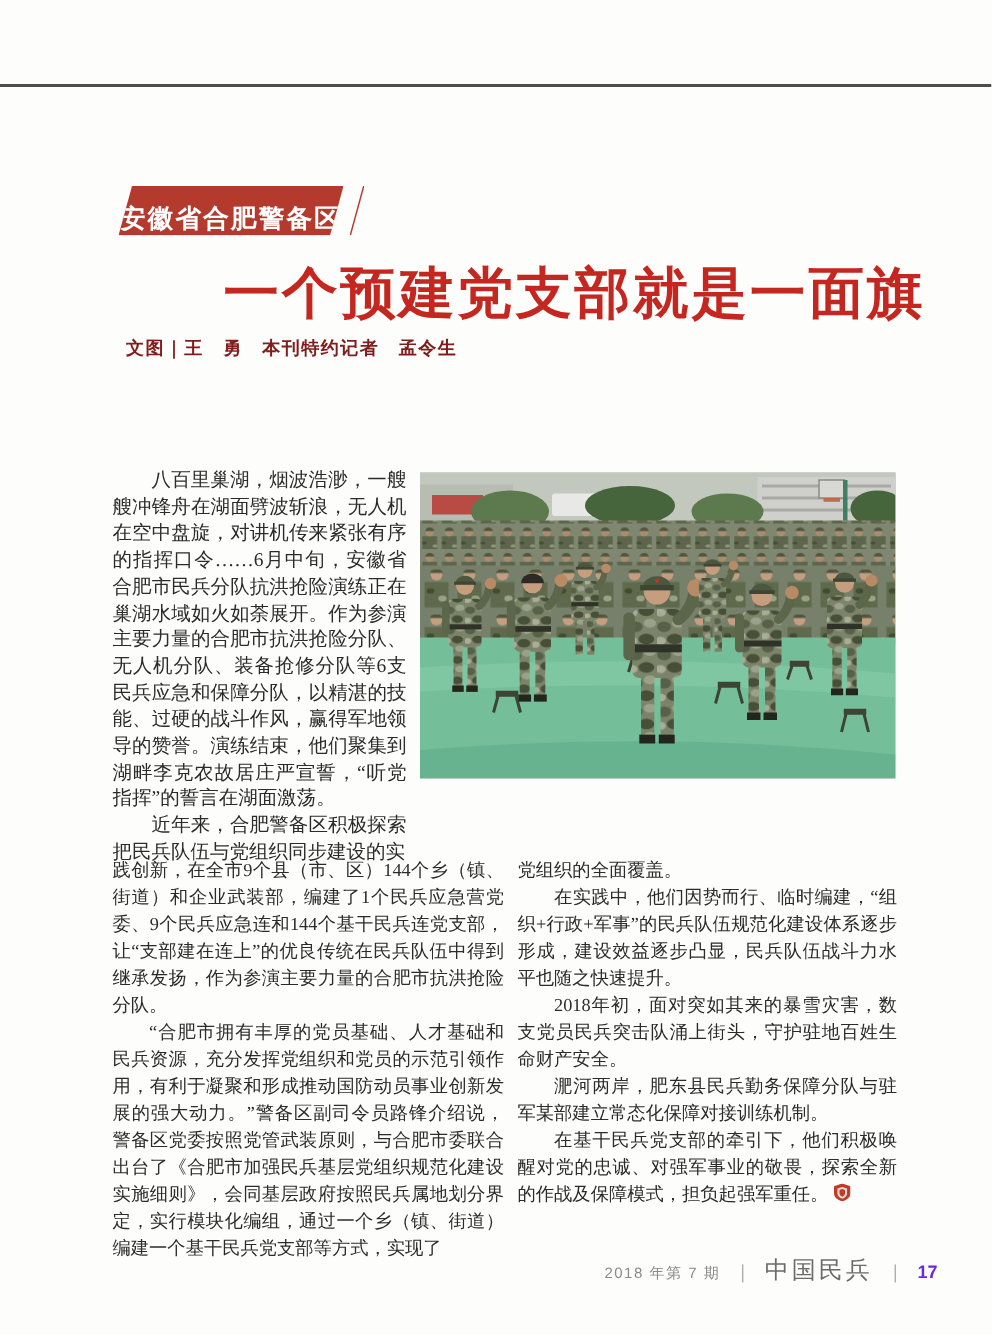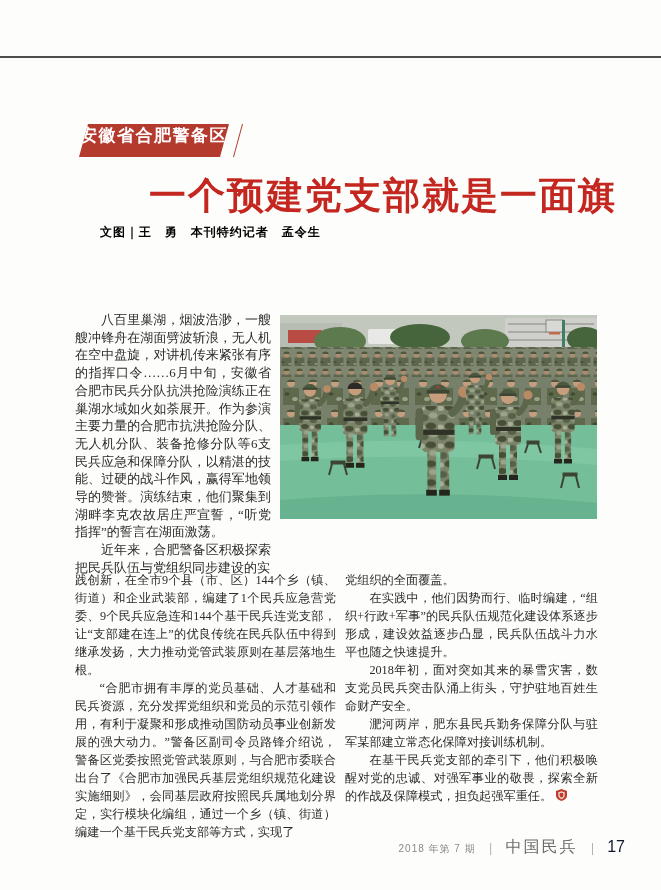--- a/index.html
+++ b/index.html
@@ -8,43 +8,43 @@
     background:#fdfdfb;
     font-family:"Liberation Serif","DejaVu Serif",serif;
     color:#2b2b2b;
   }
   .top-rule{position:absolute;left:0;top:56px;width:661px;height:2px;background:#4d4d4d;}
 
   .badge{
     position:absolute;left:79px;top:124px;width:150px;height:33px;
     background:#b43a2e;
     clip-path:polygon(9px 0,100% 0,calc(100% - 9px) 100%,0 100%);
-    display:flex;align-items:flex-start;justify-content:center;
+    display:flex;align-items:flex-end;justify-content:center;
   }
   .badge-sliver{
     position:absolute;left:233px;top:124px;width:10px;height:33px;
     background:#b43a2e;
     clip-path:polygon(9px 0,100% 0,calc(100% - 9px) 100%,0 100%);
   }
   .badge span{
     color:#fff;font-size:17px;font-weight:bold;letter-spacing:1.5px;
     font-family:"Liberation Serif","DejaVu Serif",serif;
   }
 
   .title{
     position:absolute;left:97px;top:171px;width:520px;
     font-family:"Liberation Sans","DejaVu Sans",sans-serif;
     font-size:37px;font-weight:bold;color:#c3271f;letter-spacing:2px;
     white-space:nowrap;
     text-align:right;
   }
   .byline{
-    position:absolute;left:100px;top:224px;
+    position:absolute;left:84px;top:224px;
     font-family:Liberation Sans, sans-serif;
-    font-size:12px;font-weight:bold;color:#000000;letter-spacing:1px;
+    font-size:12px;font-weight:bold;color:#7f1d1d;letter-spacing:1px;
   }
 
   .col{text-align:justify;}
   .col p{margin:0;text-indent:2em;}
   .col p.no-indent{text-indent:0;}
 
   .col-upper-left{
     position:absolute;left:75px;top:311px;width:196px;height:266px;
     font-size:13px;line-height:17.7px;overflow:hidden;
   }
@@ -66,21 +66,21 @@
   .endmark{display:inline-block;width:11px;height:12px;vertical-align:-1px;margin-left:4px;}
 
   .footer{
     position:absolute;right:36px;top:837px;
     display:flex;align-items:baseline;gap:9px;
     font-family:"Liberation Sans","DejaVu Sans",sans-serif;
   }
   .footer .issue{font-size:10px;color:#8a8a8a;letter-spacing:1px;}
   .footer .bar{font-size:12px;color:#9a9a9a;}
   .footer .mag{font-size:16px;color:#6b6b6b;letter-spacing:2px;}
-  .footer .pageno{font-size:16px;font-weight:normal;color:#0f172a;}
+  .footer .pageno{font-size:12px;font-weight:bold;color:#6d28d9;}
 </style>
 </head>
 <body>
 
 <div class="top-rule"></div>
 
 <div class="badge">
   <span>安徽省合肥警备区</span>
 </div>
 <div class="badge-sliver"></div>
@@ -261,21 +261,21 @@
         <circle cx="20" cy="0" r="4.5" fill="#b98a66"></circle>
         <circle cx="0" cy="2" r="7" fill="#c79e7d"></circle>
         <path d="M-7.5 0 a7.5 6 0 0 1 15 0 z" fill="#4c5740"></path>
           <rect x="-8.5" y="-1.5" width="17" height="2.5" fill="#3c4632"></rect>
       </g>
     </g>
   </svg>
 </div>
 
 <div class="col col-lower-left">
-  <p class="no-indent">践创新，在全市9个县（市、区）144个乡（镇、街道）和企业武装部，编建了1个民兵应急营党委、9个民兵应急连和144个基干民兵连党支部，让“支部建在连上”的优良传统在民兵队伍中得到继承发扬，大力推动党管武装原则在基层落地生根。</p>
+  <p class="no-indent">践创新，在全市9个县（市、区）144个乡（镇、街道）和企业武装部，编建了1个民兵应急营党委、9个民兵应急连和144个基干民兵连党支部，让“支部建在连上”的优良传统在民兵队伍中得到继承发扬，作为参演主要力量的合肥市抗洪抢险分队。</p>
   <p>“合肥市拥有丰厚的党员基础、人才基础和民兵资源，充分发挥党组织和党员的示范引领作用，有利于凝聚和形成推动国防动员事业创新发展的强大动力。”警备区副司令员路锋介绍说，警备区党委按照党管武装原则，与合肥市委联合出台了《合肥市加强民兵基层党组织规范化建设实施细则》，会同基层政府按照民兵属地划分界定，实行模块化编组，通过一个乡（镇、街道）编建一个基干民兵党支部等方式，实现了</p>
 </div>
 
 <div class="col col-lower-right">
   <p class="no-indent">党组织的全面覆盖。</p>
   <p>在实践中，他们因势而行、临时编建，“组织+行政+军事”的民兵队伍规范化建设体系逐步形成，建设效益逐步凸显，民兵队伍战斗力水平也随之快速提升。</p>
   <p>2018年初，面对突如其来的暴雪灾害，数支党员民兵突击队涌上街头，守护驻地百姓生命财产安全。</p>
   <p>淝河两岸，肥东县民兵勤务保障分队与驻军某部建立常态化保障对接训练机制。</p>
   <p>
     <span>在基干民兵党支部的牵引下，他们积极唤醒对党的忠诚、对强军事业的敬畏，探索全新的作战及保障模式，担负起强军重任。</span><svg class="endmark" viewBox="0 0 12 13" xmlns="http://www.w3.org/2000/svg">

